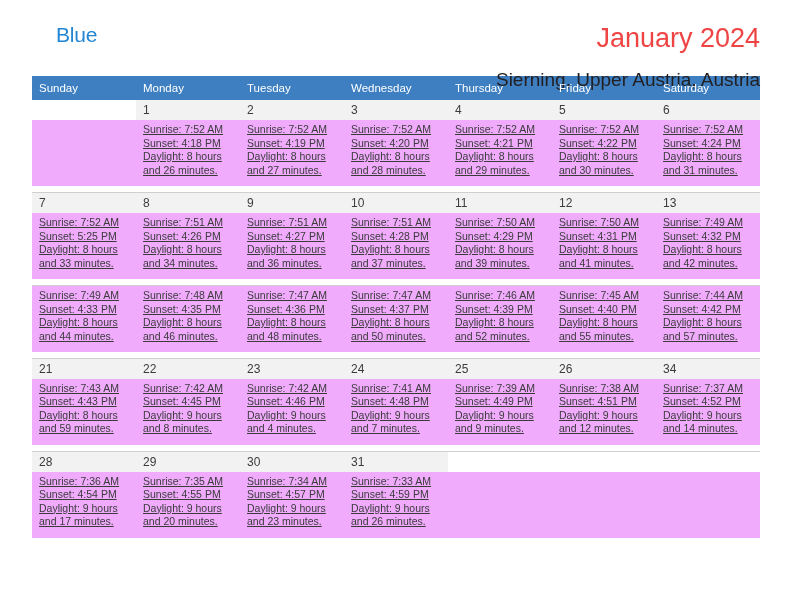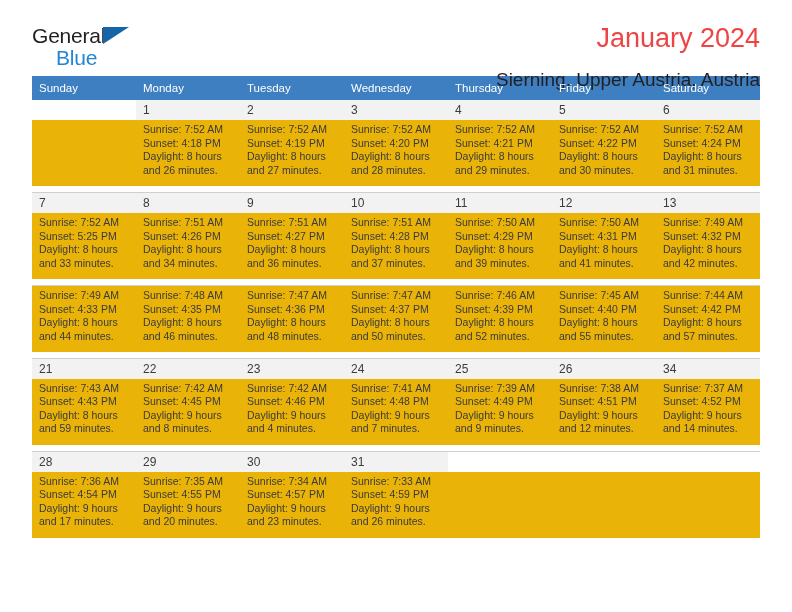--- a/index.html
+++ b/index.html
@@ -104,28 +104,29 @@
     background: #f2f2f2;
     font-size: 12px;
     color: #3b3b3b;
     padding: 3px 0 3px 7px;
     height: 18px;
     vertical-align: top;
     box-sizing: border-box;
   }
 
   .info-row td {
-    background: #eab308;
+    background: #f0abfc;
     font-size: 10.5px;
     line-height: 13.6px;
     color: #3b3b3b;
     padding: 3px 6px 0 7px;
     height: 66px;
     vertical-align: top;
     box-sizing: border-box;
+    text-decoration: underline;
   }
 
   .spacer-row td {
     height: 6px;
     padding: 0;
     border-bottom: 1px solid #cfcfcf;
     background: #ffffff;
   }
   .spacer-row.last td {
     border-bottom: none;
@@ -141,24 +142,20 @@
   }
 </style>
 </head>
 <body>
 
 <div class="page">
 
   <div class="header">
 
     <div class="brand">
-      <div class="brand-row1">
-        <span>General</span>
-        <span class="brand-tri"></span>
-      </div>
       <div class="brand-row2">Blue</div>
     </div>
 
     <div class="titles">
       <div class="cal-title">January 2024</div>
       <div class="cal-subtitle">Sierning, Upper Austria, Austria</div>
     </div>
 
   </div>
 

